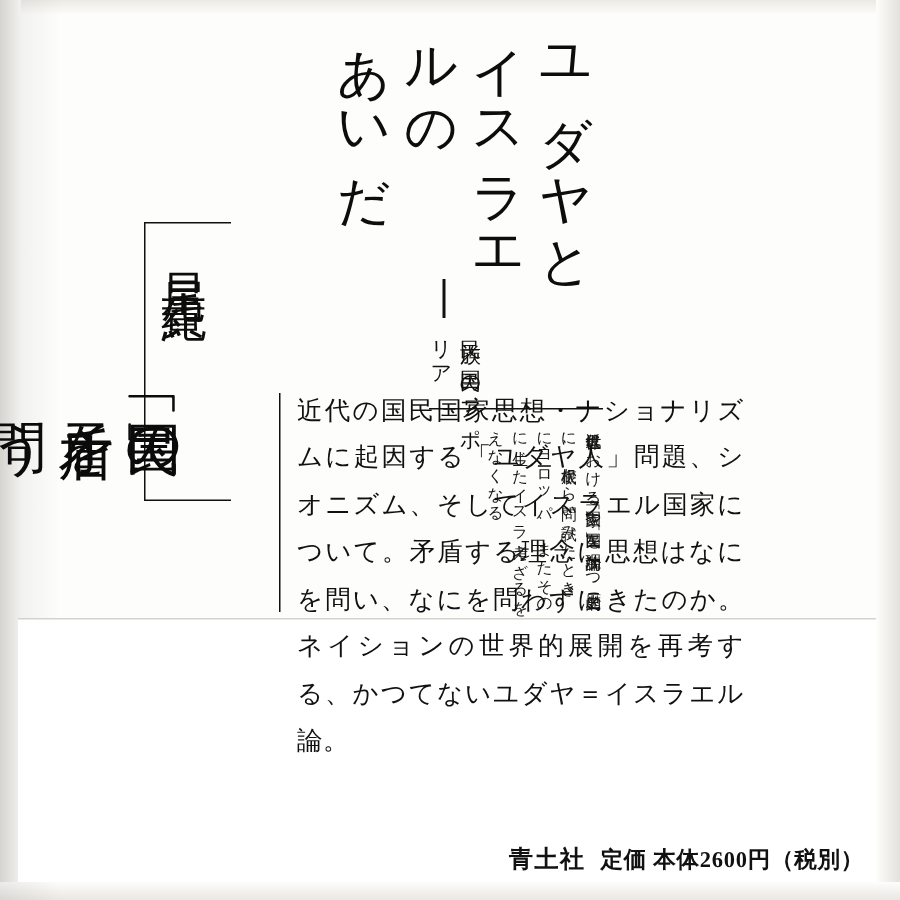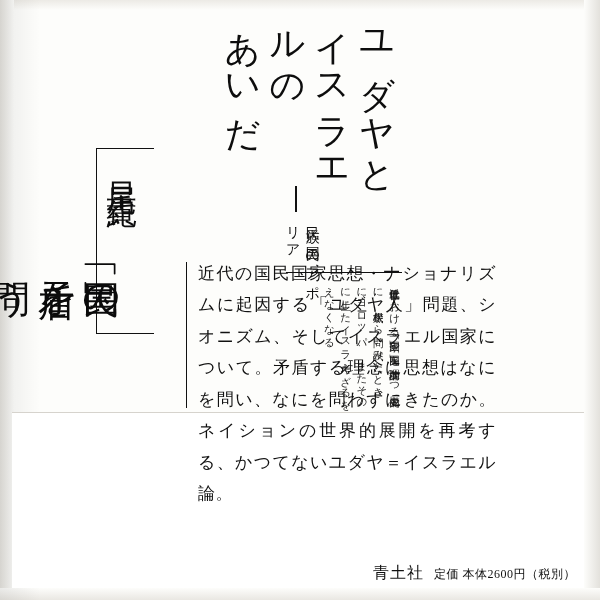--- a/index.html
+++ b/index.html
@@ -222,28 +222,29 @@
   }
 
   
   .imprint-row {
     position: absolute;
     right: 24px;
     bottom: 16px;
     display: flex;
     align-items: baseline;
     gap: 10px;
+    font-weight: bold;
   }
   .publisher {
     font-size: 16px;
     letter-spacing: 1px;
     color: #111;
   }
   .price {
-    font-size: 12px;
+    font-size: 15px;
     letter-spacing: 0.5px;
     color: #111;
   }
 
   
   .spine-shadow {
     position: absolute;
     left: 0; top: 0;
     width: 40px; height: 600px;
     background: linear-gradient(to right, rgba(0,0,0,0.07), rgba(0,0,0,0));

